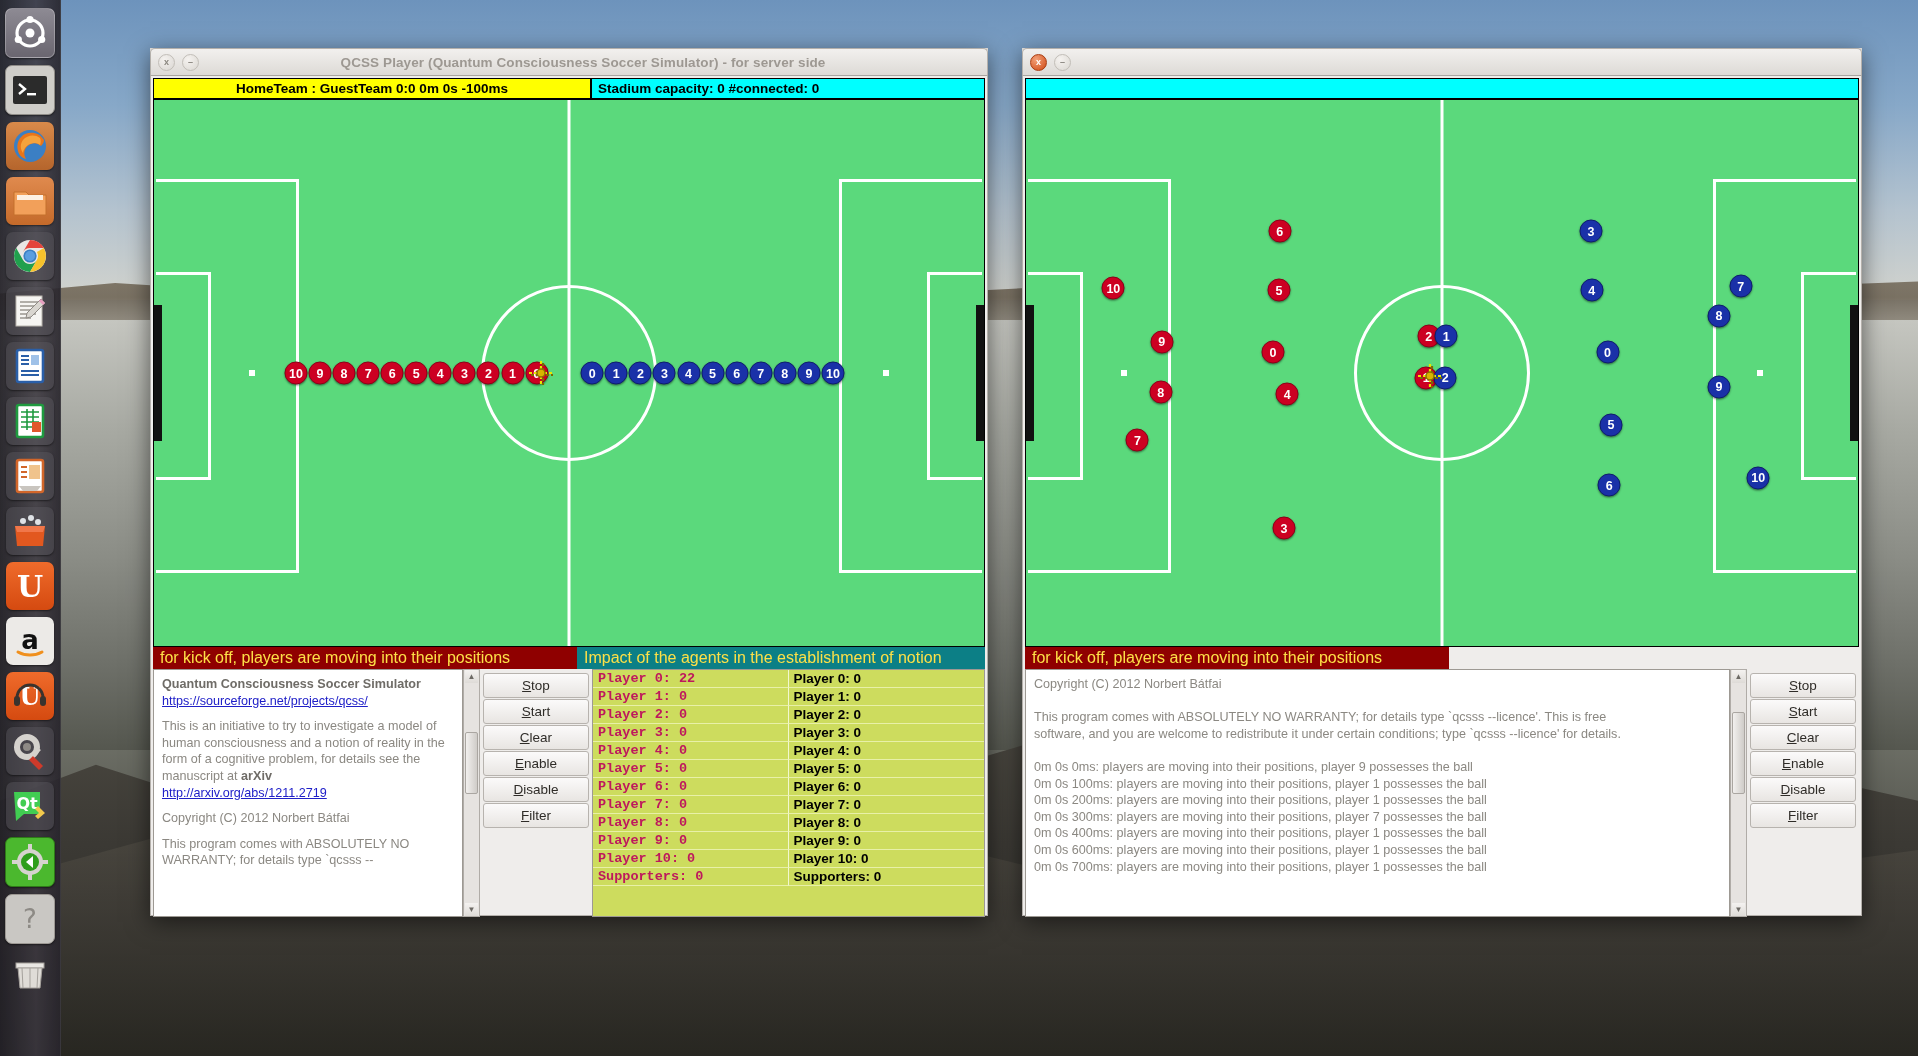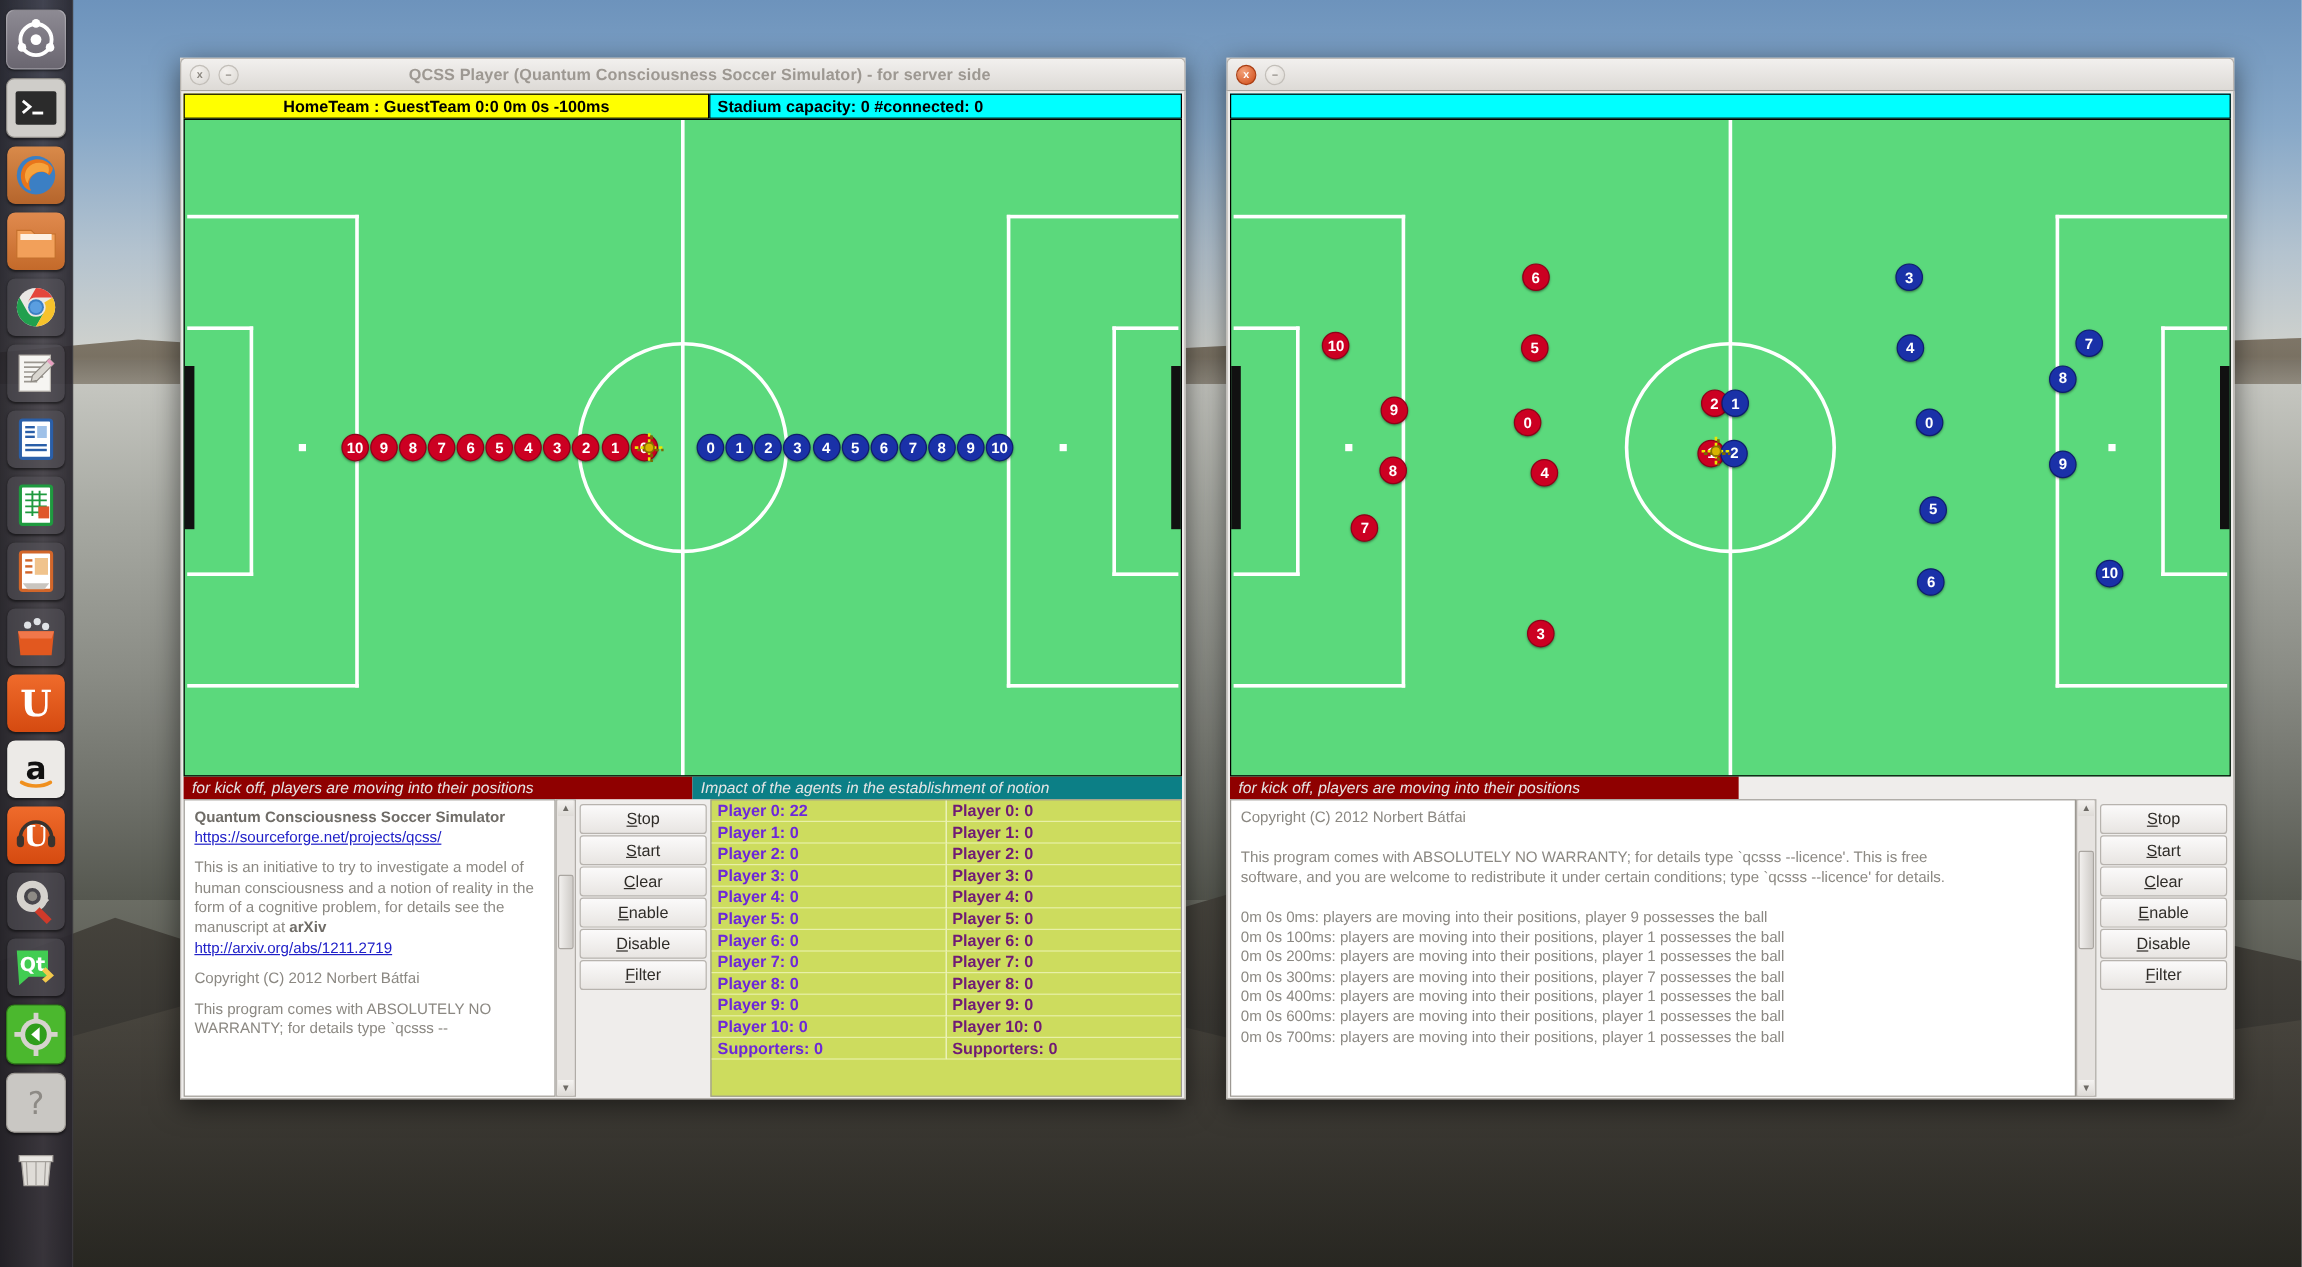--- a/index.html
+++ b/index.html
@@ -71,21 +71,21 @@
   .pspot{position:absolute;width:6px;height:6px;background:#fff;}
   .player{position:absolute;width:21px;height:21px;border-radius:50%;
     display:flex;align-items:center;justify-content:center;
     font-size:12.5px;font-weight:bold;color:#fff;
     box-shadow:0 1px 2px rgba(0,0,0,.45);transform:translate(-50%,-50%);}
   .p-red{background:#cc0022;border:1px solid #8e0018;}
   .p-blue{background:#1a31a8;border:1px solid #0e1d6e;}
   .ball{position:absolute;transform:translate(-50%,-50%);width:26px;height:26px;}
 
   
-  .cap{font-size:13px;color:#e5e5e5;padding:2px 7px;white-space:nowrap;overflow:hidden;font-style:italic;}
+  .cap{font-size:16px;color:#fde047;padding:2px 7px;white-space:nowrap;overflow:hidden;}
   .cap-dark-red{background:#8f0000;}
   .cap-teal{background:#0c7f86;}
 
   
   .lower{display:flex;align-items:stretch;}
   .textpane{background:#fff;border:1px solid #9d9993;overflow:hidden;position:relative;
     font-size:12.6px;color:#8b8882;line-height:1.32;padding:6px 8px;}
   .textpane a{color:#2020c8;text-decoration:underline;}
   .textpane b{color:#6f6c67;}
   .scrollbar{width:15px;background:#e6e3e0;border:1px solid #b0aca7;
@@ -96,22 +96,22 @@
   .btncol{display:flex;flex-direction:column;gap:1px;padding:0 3px;}
   .btn{background:linear-gradient(180deg,#fbfafa,#e8e5e2);border:1px solid #b7b3ae;border-radius:3px;
     font-size:13.5px;color:#2f2c28;text-align:center;padding:4px 10px;min-width:84px;}
   .btn u{text-decoration:underline;}
 
   
   .impact{display:flex;background:#cddc5e;border:1px solid #9d9993;}
   .impact .col{flex:1;}
   .impact .row{font-size:13.5px;font-weight:bold;padding:1px 5px;
     border-bottom:1px solid #e8f0a8;white-space:nowrap;}
-  .impact .col-left .row{color:#6d28d9;border-right:1px solid #f2f7cf;}
-  .impact .col-right .row{color:#701a75;}
+  .impact .col-left .row{color:#be185d;border-right:1px solid #f2f7cf;font-family:Liberation Mono, monospace;}
+  .impact .col-right .row{color:#000000;}
 </style>
 </head>
 <body>
 
 <div id="wallpaper">
   <div id="wp-sky"></div>
     <div id="wp-mount"></div>
     <div id="wp-water"></div>
   <div id="wp-rock"></div>
     <div id="wp-rock2"></div>

